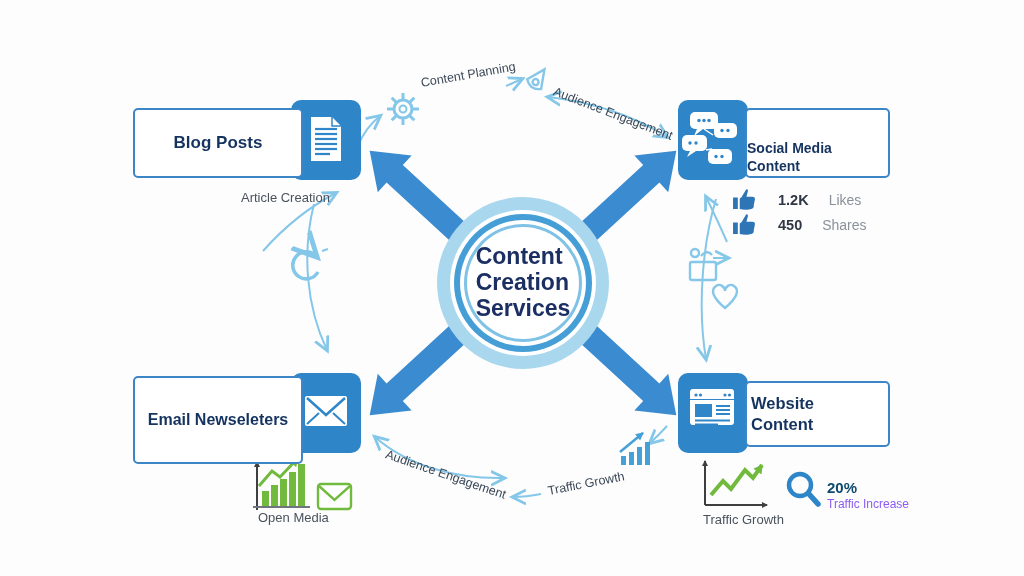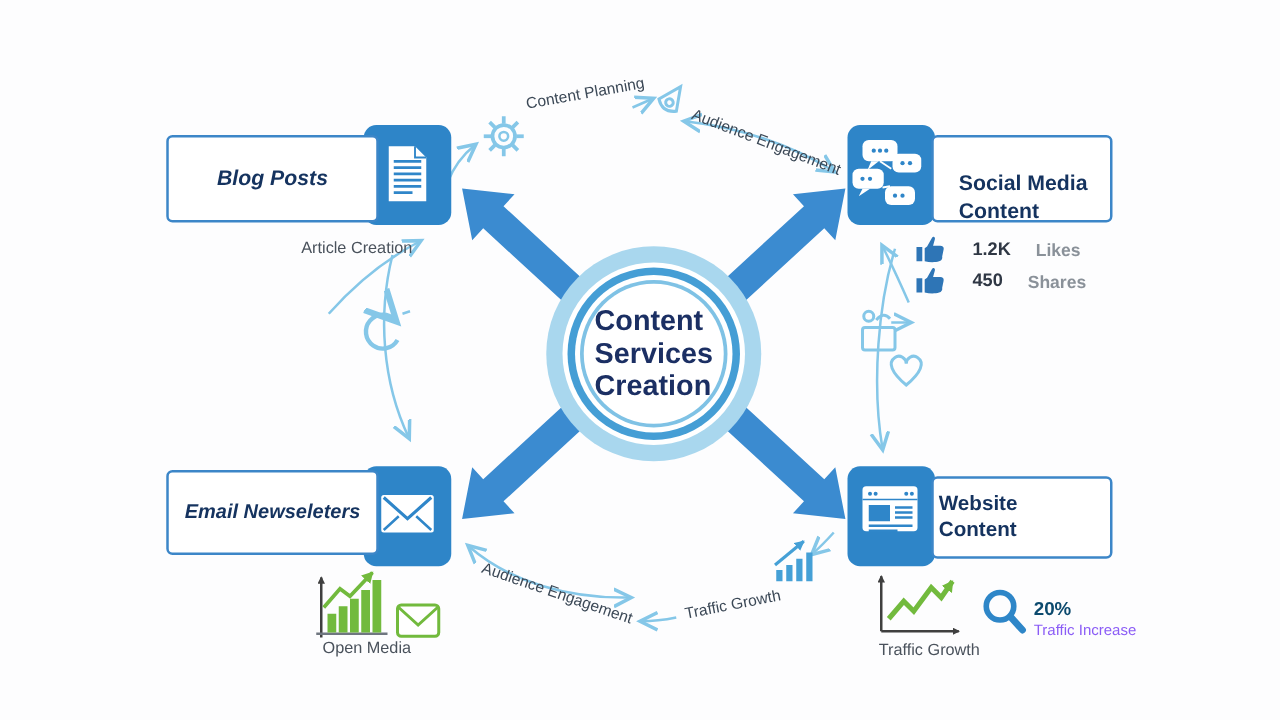--- a/index.html
+++ b/index.html
@@ -9,28 +9,28 @@
   
   .hub{position:absolute;left:467px;top:227px;width:112px;height:112px;border-radius:50%;
        background:#fff;display:flex;align-items:center;justify-content:center;
        box-shadow:0 0 0 3px #7fc2e5,0 0 0 7px #ffffff,0 0 0 13px #459ed5,0 0 0 17px #ffffff,0 0 0 30px #a9d7ee;}
   .hub-text{font-size:23px;font-weight:bold;color:#1b2f63;line-height:1.12;text-align:left;}
   
   .wbox{position:absolute;background:#fff;border:2px solid #3c86c8;border-radius:5px;
         display:flex;align-items:center;box-sizing:border-box;}
   .sq{position:absolute;background:#2e85c8;border-radius:10px;}
   .title{font-weight:bold;color:#15335f;line-height:1.25;}
-  .t-center{width:100%;text-align:center;font-style:italic;}
+  .t-center{width:100%;text-align:center;}
   
   .label{position:absolute;color:#3b4856;font-size:12.5px;white-space:nowrap;}
   .caption{position:absolute;color:#4a525c;font-size:13px;white-space:nowrap;}
   .rot{transform-origin:left center;}
   .stat-row{position:absolute;display:flex;align-items:center;gap:20px;}
   .stat-val{font-size:14.5px;font-weight:bold;color:#2f3744;}
-  .stat-lbl{font-size:14px;color:#8a9199;font-weight:bold;}
+  .stat-lbl{font-size:14px;color:#8a9199;}
   .pct{position:absolute;color:#0c4a6e;font-size:15px;font-weight:bold;white-space:nowrap;}
   .pct-sub{position:absolute;color:#8b5cf6;font-size:12px;white-space:nowrap;}
 </style>
 </head>
 <body>
 
 <div class="stage">
 
   <svg class="layer" width="1024" height="576" viewBox="0 0 1024 576">
     <defs>
@@ -179,21 +179,21 @@
         <rect x="682" y="135" width="25" height="16" rx="5" fill="#fff"></rect>
           <path d="M690,151 l-3,6 l9,-6 z" fill="#fff"></path>
         <circle cx="690" cy="143" r="1.7" fill="#2f86c9"></circle>
           <circle cx="696" cy="143" r="1.7" fill="#2f86c9"></circle>
         <rect x="708" y="149" width="24" height="15" rx="5" fill="#fff"></rect>
         <circle cx="716" cy="156.5" r="1.7" fill="#2f86c9"></circle>
           <circle cx="722" cy="156.5" r="1.7" fill="#2f86c9"></circle>
       </svg>
     </div>
     <div class="wbox" style="left:745px;top:108px;width:145px;height:70px;">
-      <div class="title" style="font-size:17px;padding-left:20px;margin-top:29px;">
+      <div class="title" style="font-size:14px;margin-top:29px;">
         <div>Social Media</div>
         <div>Content</div>
       </div>
     </div>
     <div class="stat-row" style="left:733px;top:188px;">
       <svg width="25" height="23" viewBox="0 0 26 24">
         <path d="M0,10 h5 v12 h-5 z M7,22 c4,1 9,1 12,0 c2,-0.5 3,-2 2.6,-4 l1.2,-6 c0.4,-2 -0.8,-3 -2.8,-3 h-6 l1.5,-5.5 c0.5,-2 -1.5,-3 -2.5,-1 l-4,7 l-2,1.5 z" fill="#2e75b6"></path>
       </svg>
       <span class="stat-val">1.2K</span>
       <span class="stat-lbl">Likes</span>
@@ -208,21 +208,21 @@
   </div>
 
   <div>
     <div class="sq" style="left:291px;top:373px;width:70px;height:80px;">
       <svg width="70" height="80" viewBox="291 373 70 80">
         <rect x="305" y="396" width="42" height="30" rx="2" fill="#ffffff"></rect>
         <path d="M307,398 L326,415 L345,398" fill="none" stroke="#2f86c9" stroke-width="2.5"></path>
         <path d="M307,424 L319,413 M345,424 L333,413" fill="none" stroke="#2f86c9" stroke-width="2"></path>
       </svg>
     </div>
-    <div class="wbox" style="left:133px;top:376px;width:170px;height:68px;">
+    <div class="wbox" style="left:133px;top:376px;width:170px;height:88px;">
       <div class="title t-center" style="font-size:16px;">Email Newseleters</div>
     </div>
     <div class="caption" style="left:258px;top:510px;">Open Media</div>
   </div>
 
   <div>
     <div class="sq" style="left:678px;top:373px;width:70px;height:80px;">
       <svg width="70" height="80" viewBox="678 373 70 80">
         <rect x="690" y="389" width="44" height="36" rx="3" fill="#ffffff"></rect>
         <circle cx="696" cy="395" r="1.6" fill="#2f86c9"></circle>
@@ -247,22 +247,22 @@
       </div>
     </div>
     <div class="caption" style="left:703px;top:512px;">Traffic Growth</div>
     <div class="pct" style="left:827px;top:479px;">20%</div>
     <div class="pct-sub" style="left:827px;top:497px;">Traffic Increase</div>
   </div>
 
   <div class="hub">
     <div class="hub-text">
       <div>Content</div>
+      <div>Creation</div>
       <div>Services</div>
-      <div>Creation</div>
     </div>
   </div>
 
   <div class="label rot" style="left:421px;top:76px;transform:rotate(-10deg);">Content Planning</div>
   <div class="label rot" style="left:554px;top:84px;transform:rotate(21deg);">Audience Engagement</div>
   <div class="label rot" style="left:386px;top:447px;transform:rotate(19deg);">Audience Engagement</div>
   <div class="label rot" style="left:548px;top:484px;transform:rotate(-11deg);">Traffic Growth</div>
 
 </div>
 

